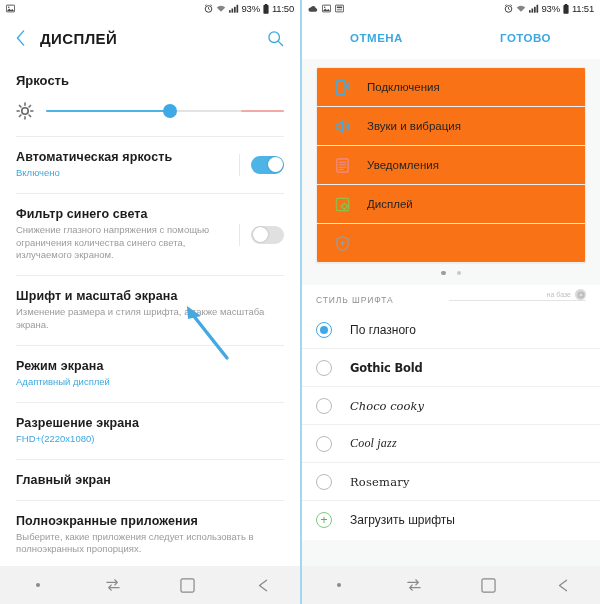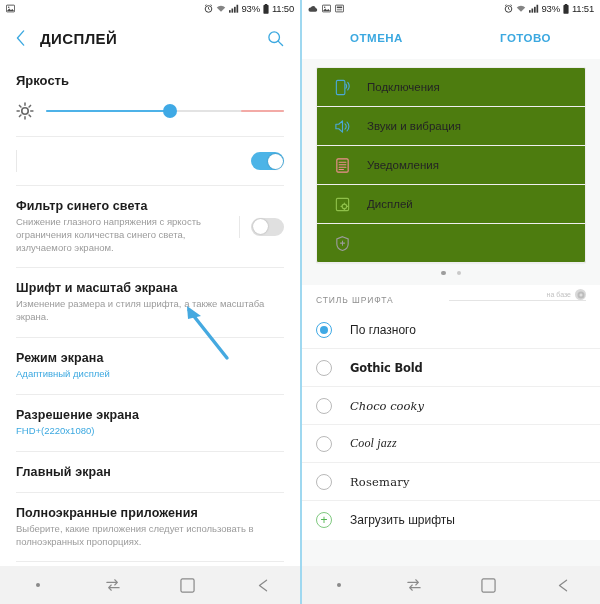--- a/index.html
+++ b/index.html
@@ -80,21 +80,21 @@
     height:42px;display:flex;align-items:center;background:#fff;
     border-bottom:1px solid #e6e6e6;
   }
   .topbar2 .btn{
     flex:1;text-align:center;font-size:11.5px;font-weight:bold;
     color:#3ba8e0;letter-spacing:.5px;cursor:pointer;
   }
   .rbody{position:absolute;top:59px;left:0;right:0;bottom:38px;background:#f7f8f8;overflow:hidden;}
 
   .card{
-    background:#4d7c0f;margin:8px 14px 0 14px;border:1px solid #ededed;
+    background:#f97316;margin:8px 14px 0 14px;border:1px solid #ededed;
     border-radius:2px;box-shadow:0 1px 1px rgba(0,0,0,.04);
   }
   .mrow{display:flex;align-items:center;height:38px;padding:0 0 0 14px;}
   .mrow + .mrow{border-top:1px solid #efefef;text-align:center;}
   .mrow .mi{width:22px;height:22px;flex:0 0 22px;display:flex;align-items:center;justify-content:center;}
   .mrow .ml{font-size:11.5px;color:#242424;margin-left:14px;white-space:nowrap;overflow:hidden;text-overflow:ellipsis;}
 
   .dots{display:flex;align-items:center;justify-content:center;gap:11px;height:20px;}
   .dots i{width:4.5px;height:4.5px;border-radius:50%;background:#c9c9c9;display:block;}
   .dots i.act{background:#9d9d9d;}
@@ -200,30 +200,34 @@
           </span>
           <span class="track">
             <span class="bar"></span>
             <span class="fill" id="sl-fill" style="width: 52%;"></span>
             <span class="warm" id="sl-warm" style="width: 18%;"></span>
             <span class="knob" id="sl-knob" style="left: calc(52% - 7px);"></span>
           </span>
         </div>
 
         <div class="row row-flex">
+          <div class="texts">
+            <div class="row-title">Автоматическая яркость</div>
+            <div class="row-sub blue">Включено</div>
+          </div>
           <span class="tdiv"></span>
           <span class="toggle on">
               <span class="knob"></span>
             </span>
         </div>
 
         <div class="row row-flex">
           <div class="texts">
             <div class="row-title">Фильтр синего света</div>
-            <div class="row-sub">Снижение глазного напряжения с яркость ограничения количества синего света, излучаемого экраном.</div>
+            <div class="row-sub">Снижение глазного напряжения с помощью ограничения количества синего света, излучаемого экраном.</div>
           </div>
           <span class="tdiv"></span>
           <span class="toggle off">
               <span class="knob"></span>
             </span>
         </div>
 
         <div class="row">
           <div class="row-title">Шрифт и масштаб экрана</div>
           <div class="row-sub">Изменение размера и стиля шрифта, а также масштаба экрана.</div>

